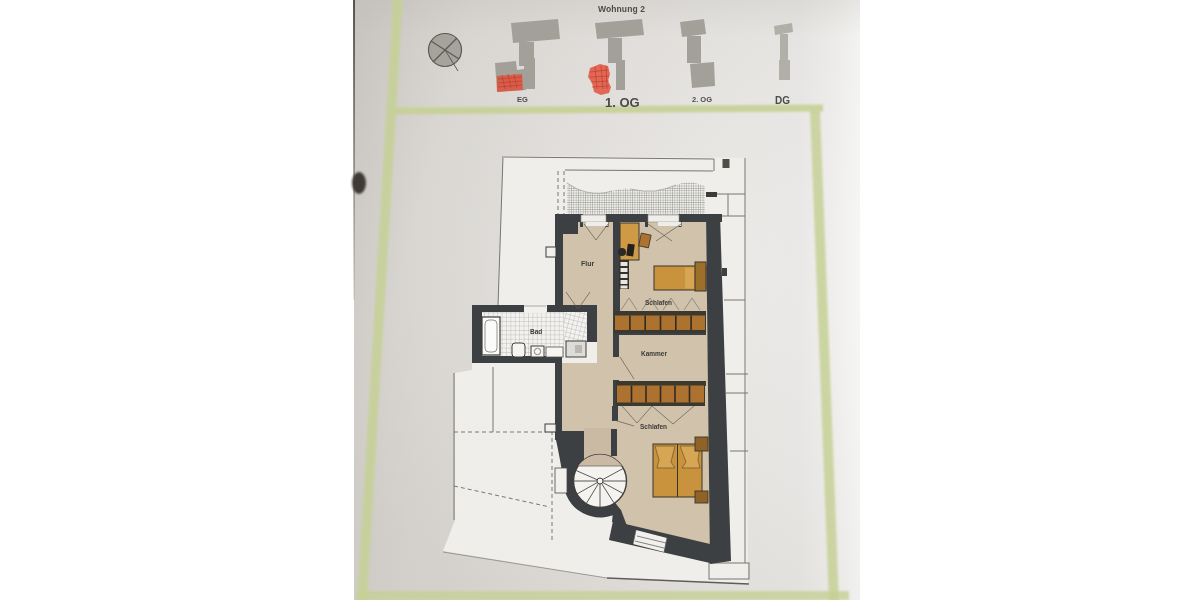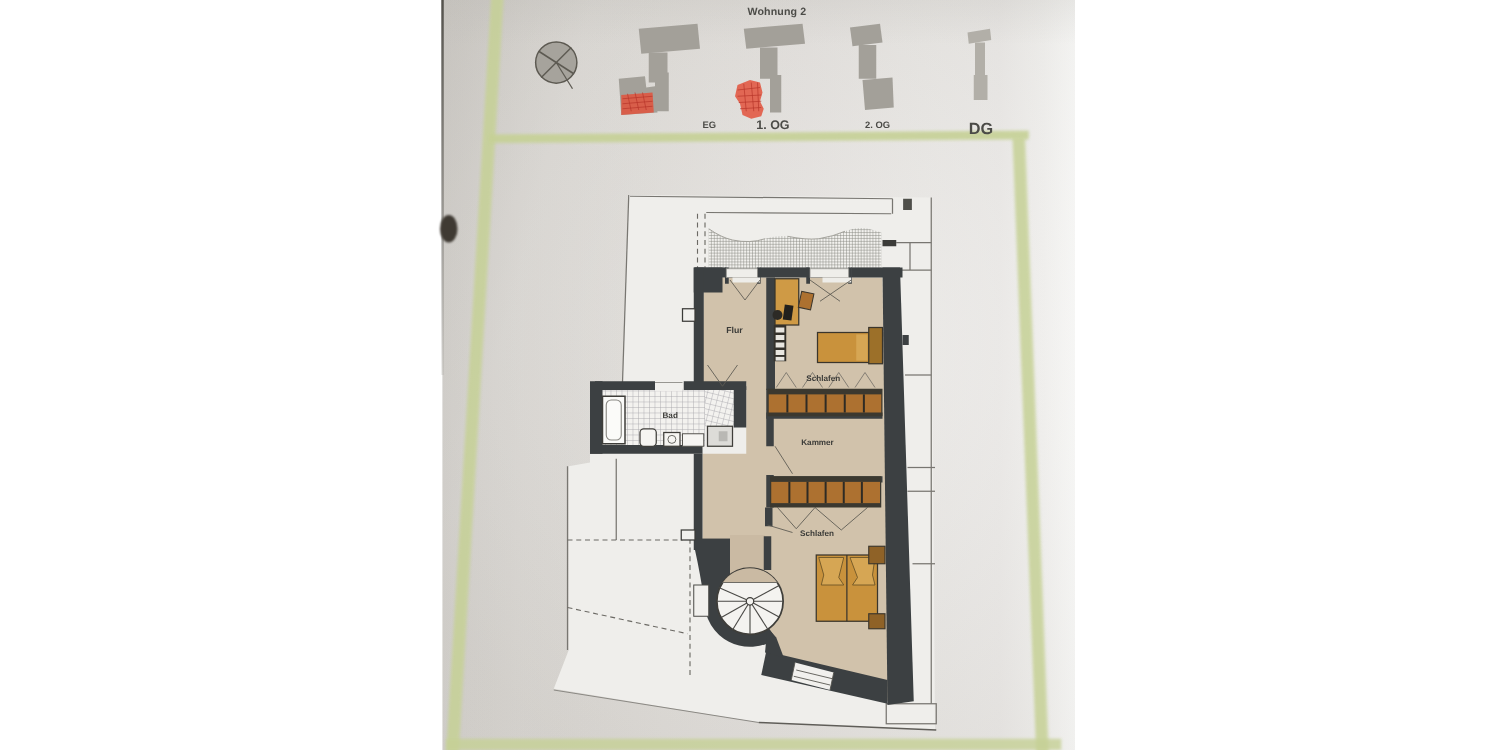--- a/index.html
+++ b/index.html
@@ -82,24 +82,24 @@
     <rect x="687" y="36" width="14" height="27"></rect>
     <polygon points="690,64 714,62 715,86 692,88"></polygon>
   </g>
 
   <g fill="#b2afa8">
     <polygon points="774,26 792,23 793,32 775,35"></polygon>
     <rect x="780" y="34" width="8" height="26"></rect>
     <rect x="779" y="60" width="11" height="20"></rect>
   </g>
 </svg>
-<div class="lbl" style="left:517px;top:95px;font-size:7.5px;margin-left:45px;">EG</div>
-<div class="lbl" style="left:605px;top:95px;font-size:10px;">1. OG</div>
+<div class="lbl" style="left:517px;top:95px;font-size:7.5px;">EG</div>
+<div class="lbl" style="left:605px;top:95px;font-size:13px;">1. OG</div>
 <div class="lbl" style="left:692px;top:95px;font-size:7.5px;text-align:center;">2. OG</div>
-<div class="lbl" style="left:775px;top:95px;font-size:13px;">DG</div>
+<div class="lbl" style="left:775px;top:95px;font-size:10px;">DG</div>
 
 <svg id="plan" style="left:420px;top:140px;filter:blur(0.45px);" width="360" height="460" viewBox="420 140 360 460">
   <defs>
     <pattern id="tile" width="4.4" height="4.4" patternUnits="userSpaceOnUse">
       <rect width="4.4" height="4.4" fill="#f3f2ef"></rect>
       <path d="M0,0 H4.4 M0,0 V4.4" stroke="#a7a8ac" stroke-width="0.7" fill="none"></path>
     </pattern>
     <pattern id="tiletilt" width="4.4" height="4.4" patternUnits="userSpaceOnUse" patternTransform="rotate(14)">
       <rect width="4.4" height="4.4" fill="#f3f2ef"></rect>
       <path d="M0,0 H4.4 M0,0 V4.4" stroke="#a7a8ac" stroke-width="0.7" fill="none"></path>

